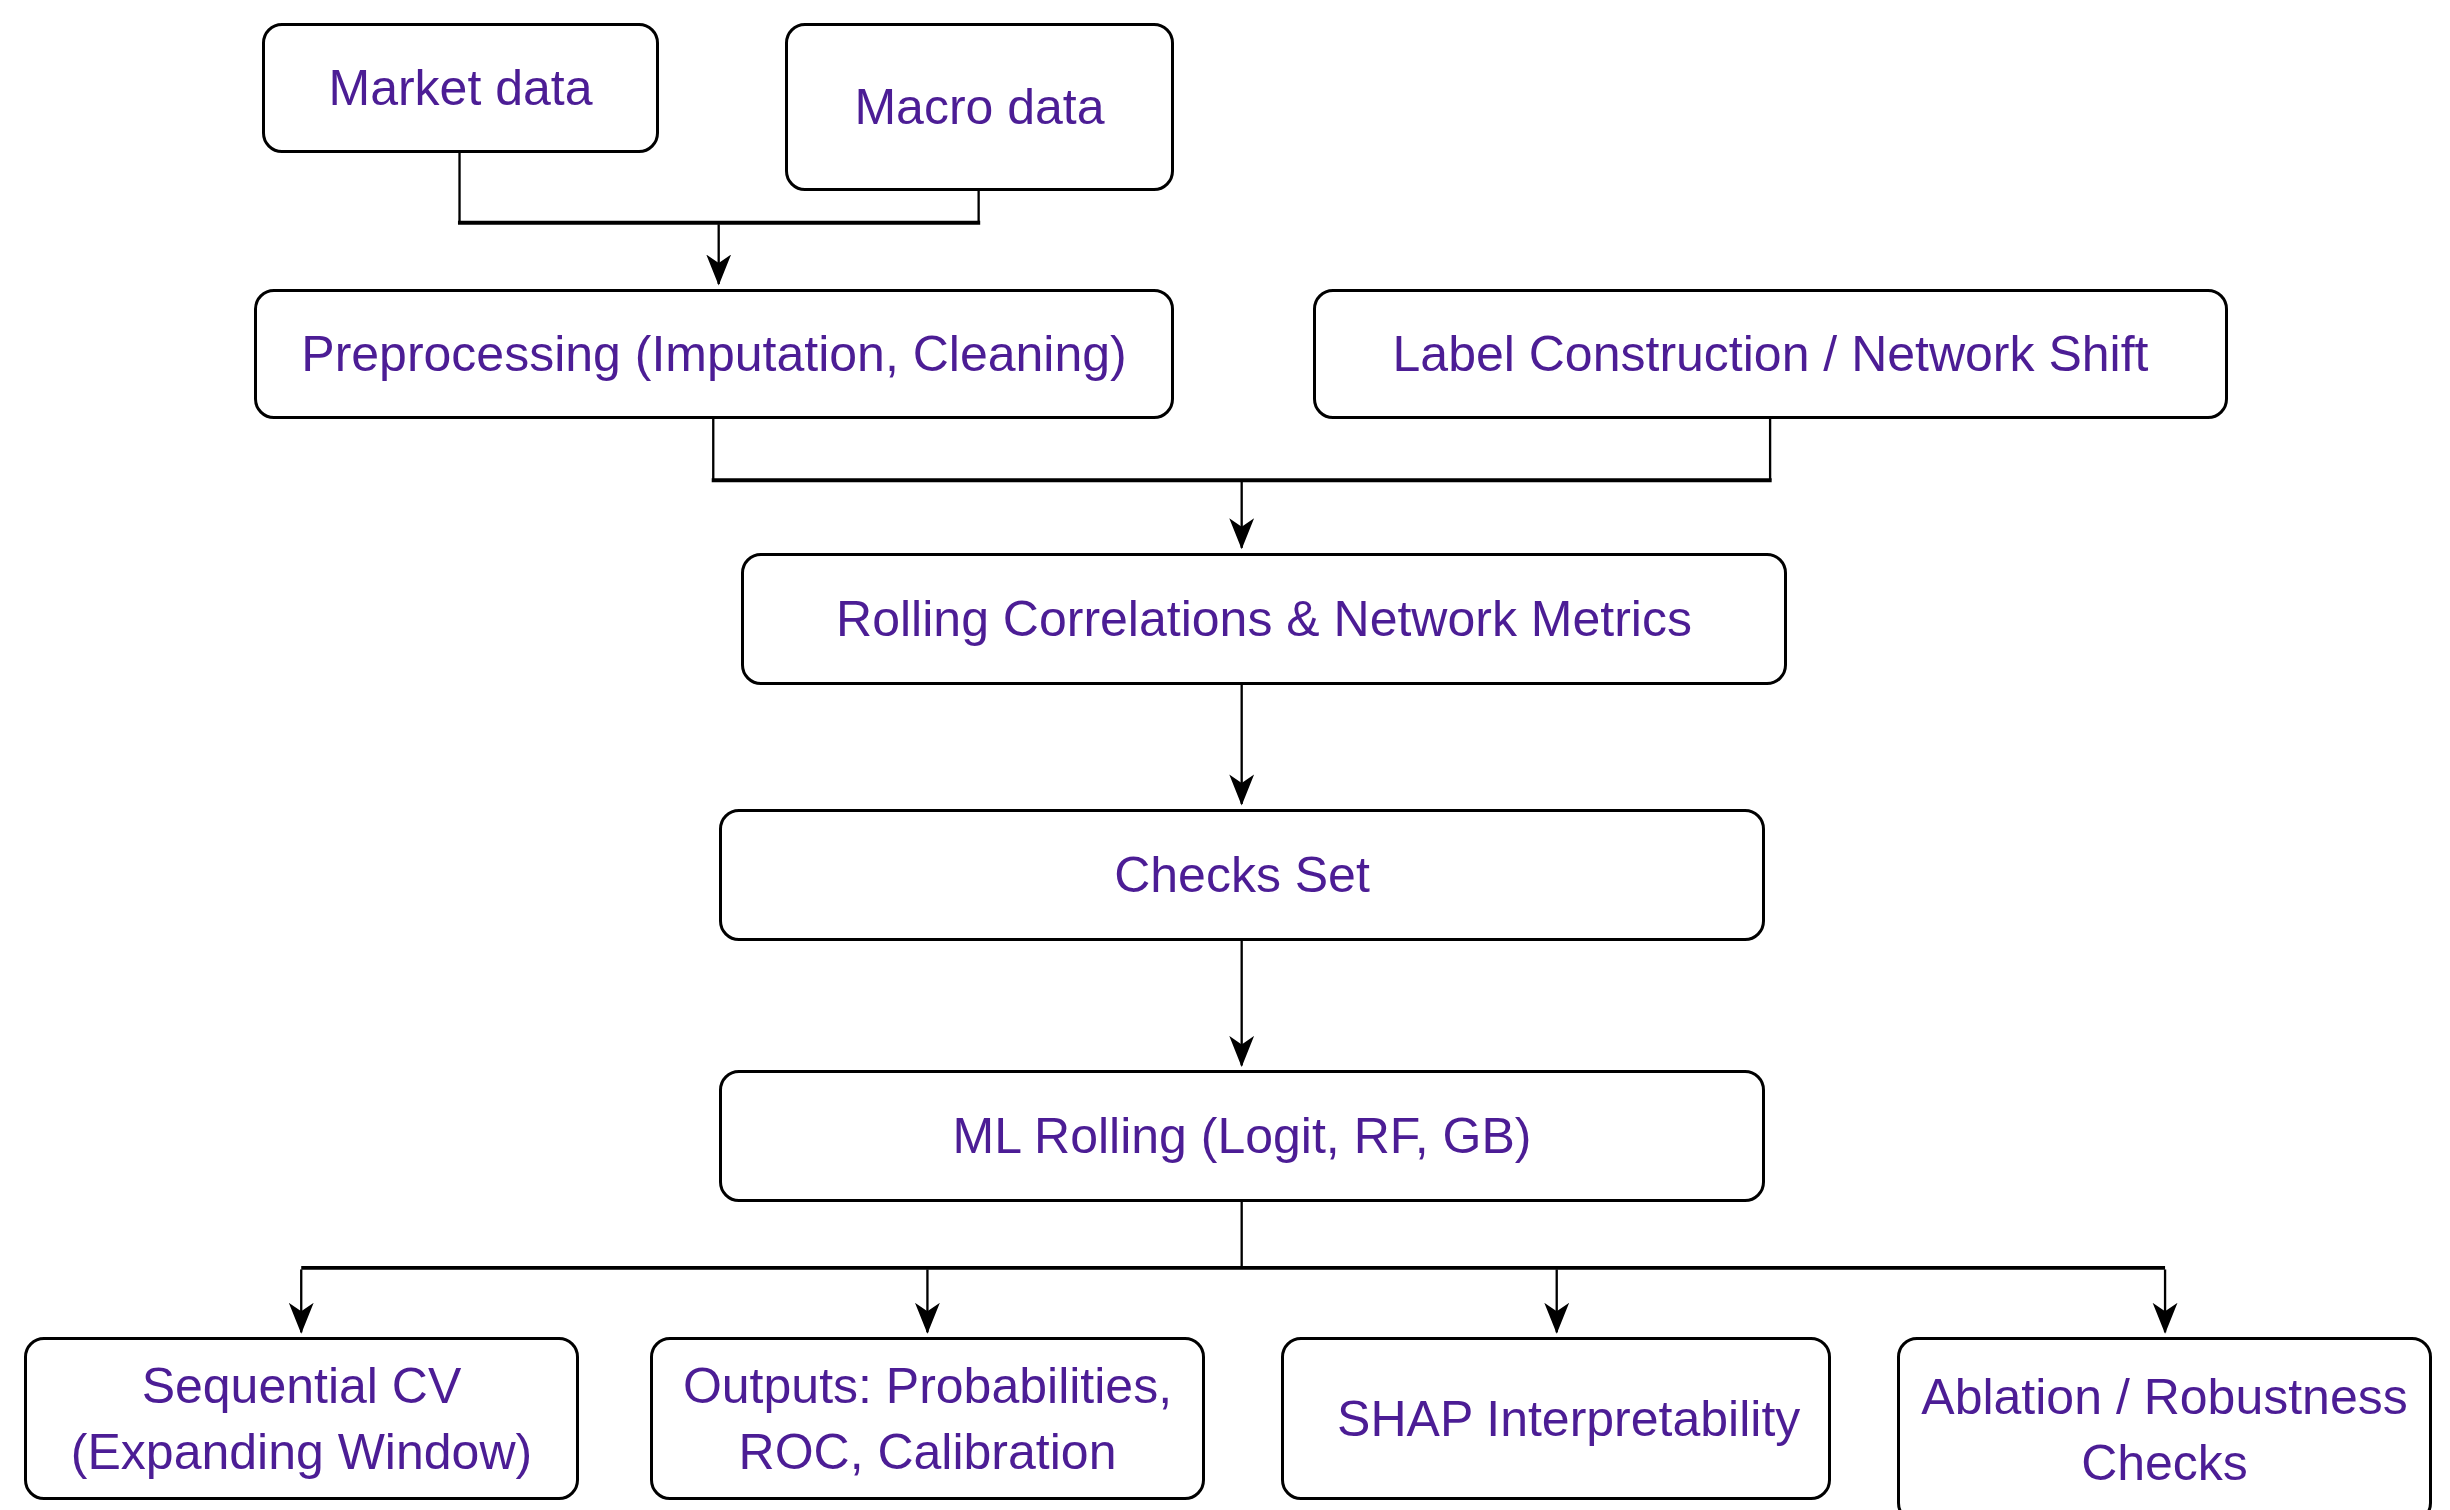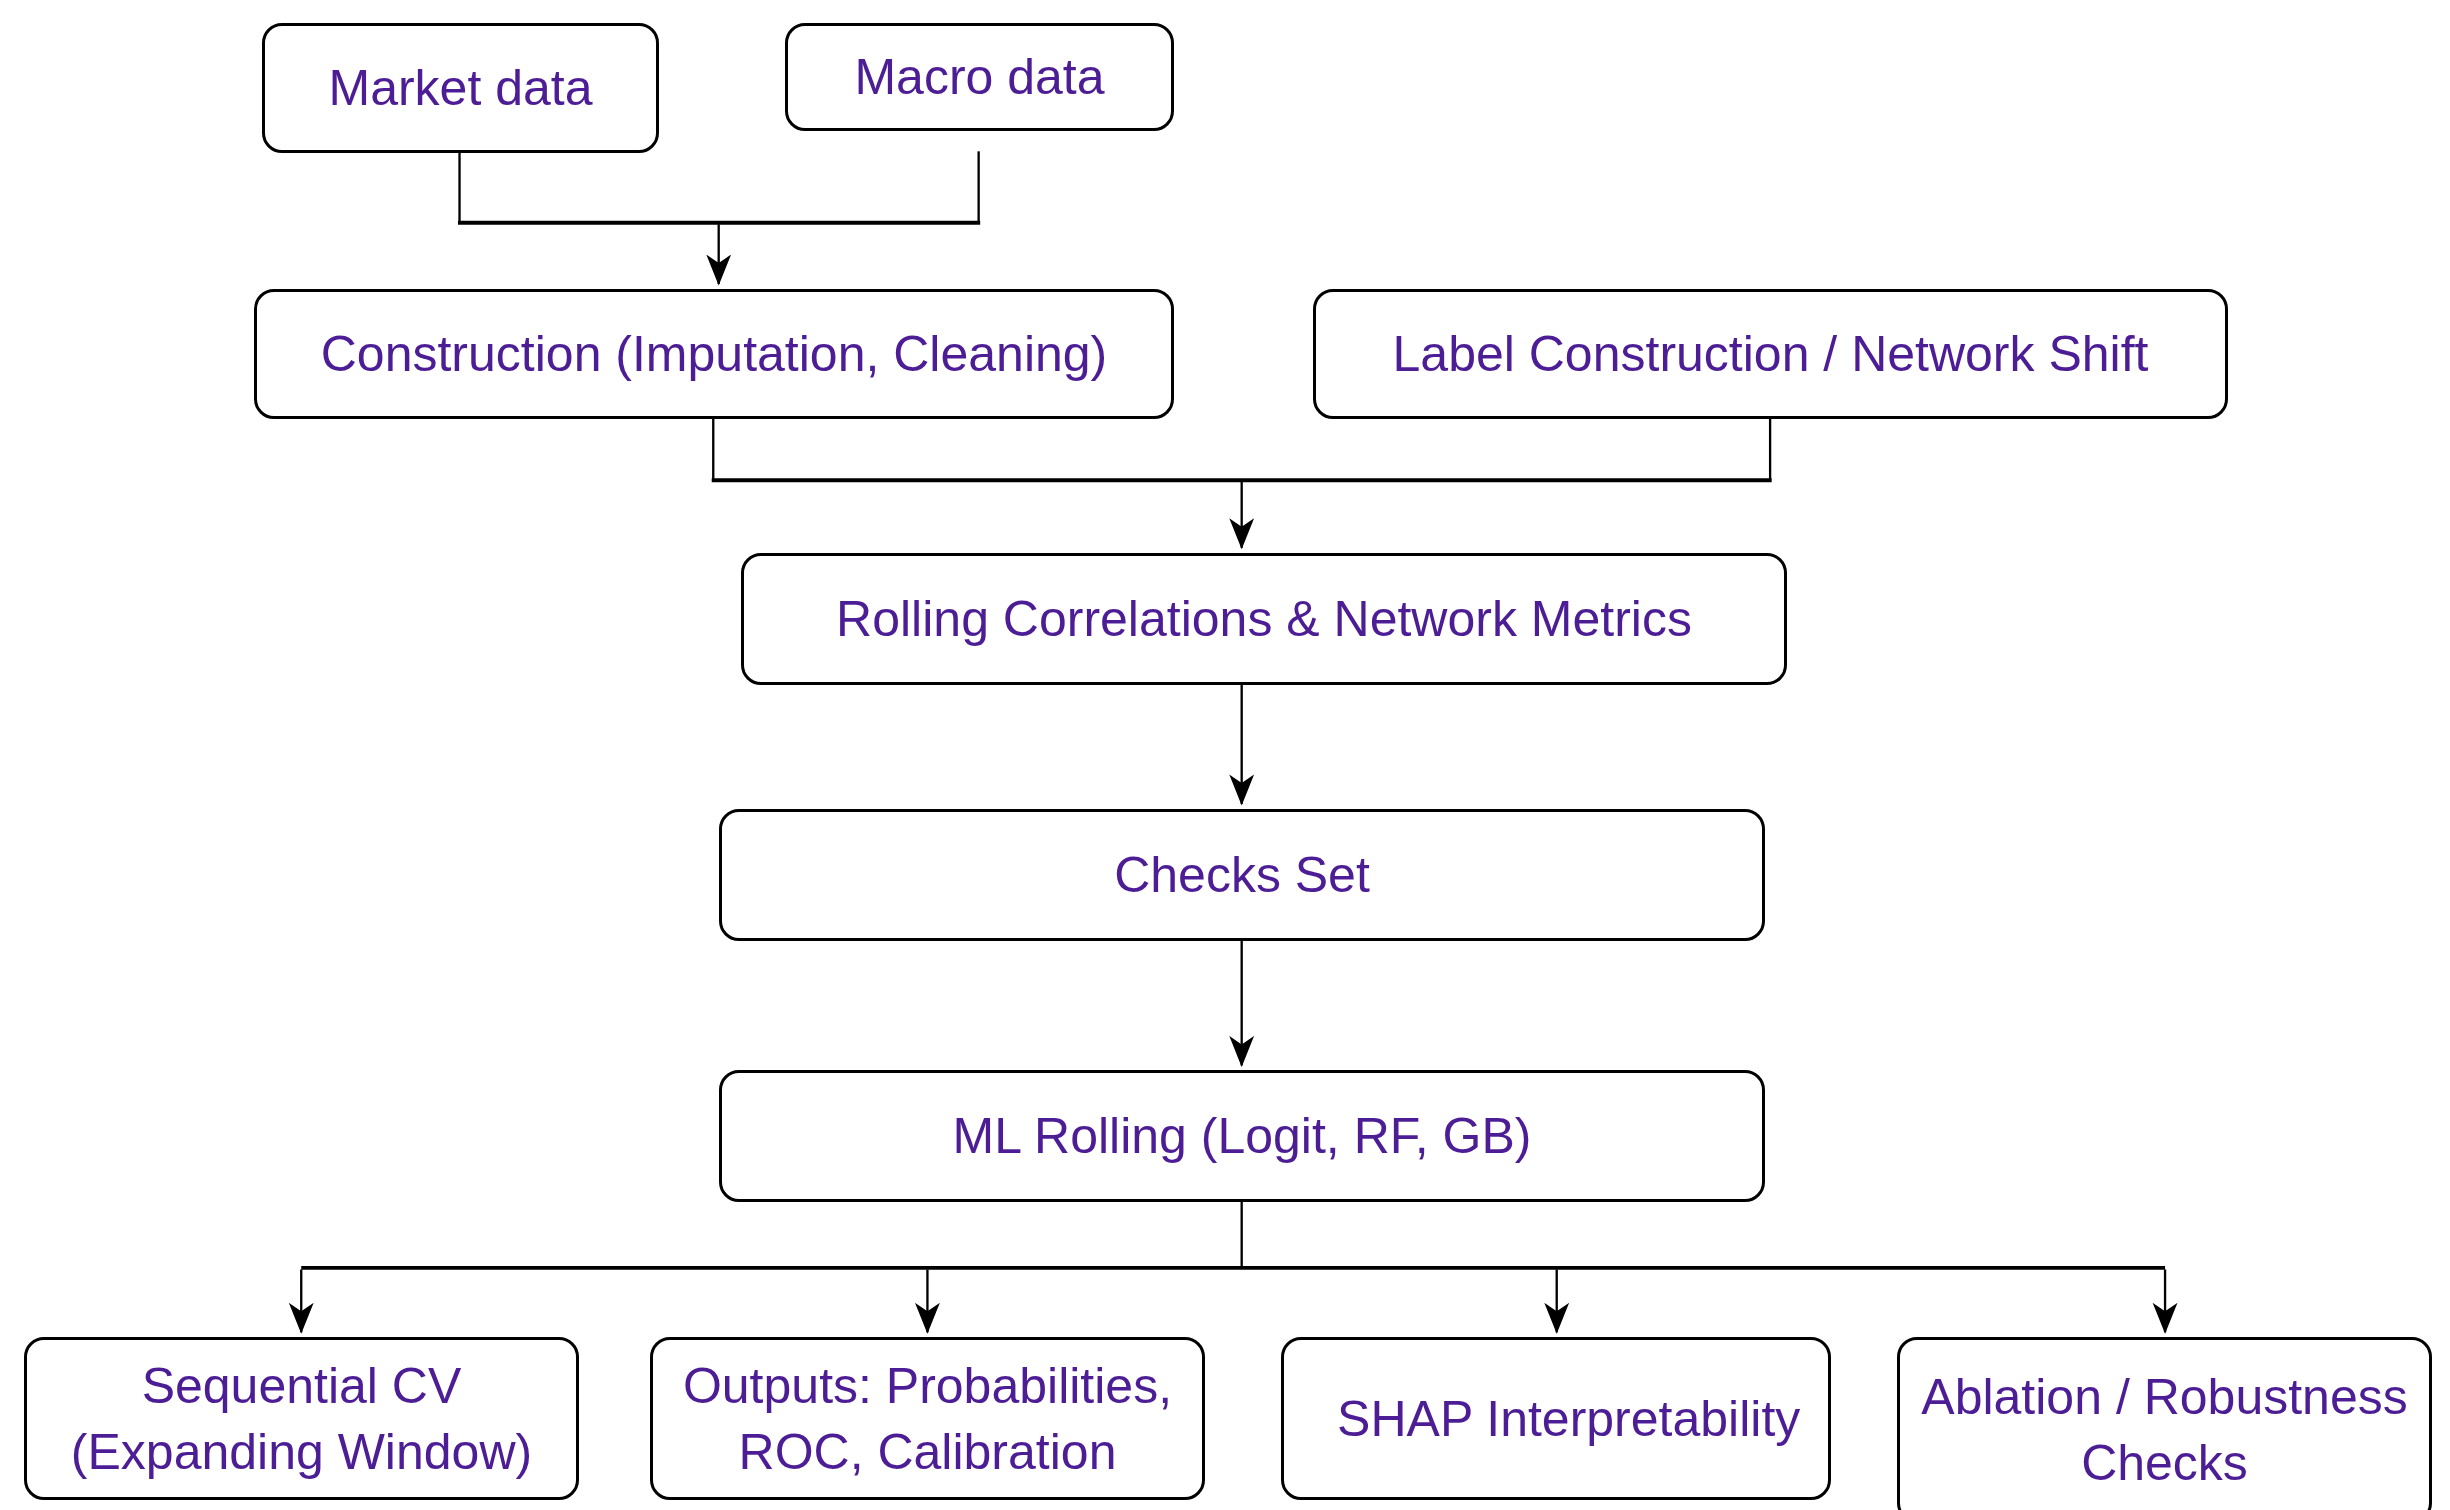--- a/index.html
+++ b/index.html
@@ -81,26 +81,26 @@
     <line class="bar" x1="388" y1="1634" x2="2790" y2="1634"></line>
     <line class="stem" marker-end="url(#arrowhead)" x1="388" y1="1636" x2="388" y2="1717"></line>
     <line class="stem" marker-end="url(#arrowhead)" x1="1195" y1="1636" x2="1195" y2="1717"></line>
     <line class="stem" marker-end="url(#arrowhead)" x1="2006" y1="1636" x2="2006" y2="1717"></line>
     <line class="stem" marker-end="url(#arrowhead)" x1="2790" y1="1636" x2="2790" y2="1717"></line>
   </svg>
 
   <div class="node" style="left:262px; top:23px; width:397px; height:130px;">
     <span class="node-label">Market data</span>
   </div>
-  <div class="node" style="left:785px; top:23px; width:389px; height:108px;">
+  <div class="node" style="left:785px; top:23px; width:389px; height:168px;">
     <span class="node-label">Macro data</span>
   </div>
 
   <div class="node" style="left:254px; top:289px; width:920px; height:130px;">
-    <span class="node-label">Construction (Imputation, Cleaning)</span>
+    <span class="node-label">Preprocessing (Imputation, Cleaning)</span>
   </div>
   <div class="node" style="left:1313px; top:289px; width:915px; height:130px;">
     <span class="node-label">Label Construction / Network Shift</span>
   </div>
 
   <div class="node" style="left:741px; top:553px; width:1046px; height:132px;">
     <span class="node-label">Rolling Correlations &amp; Network Metrics</span>
   </div>
 
   <div class="node" style="left:719px; top:809px; width:1046px; height:132px;">

